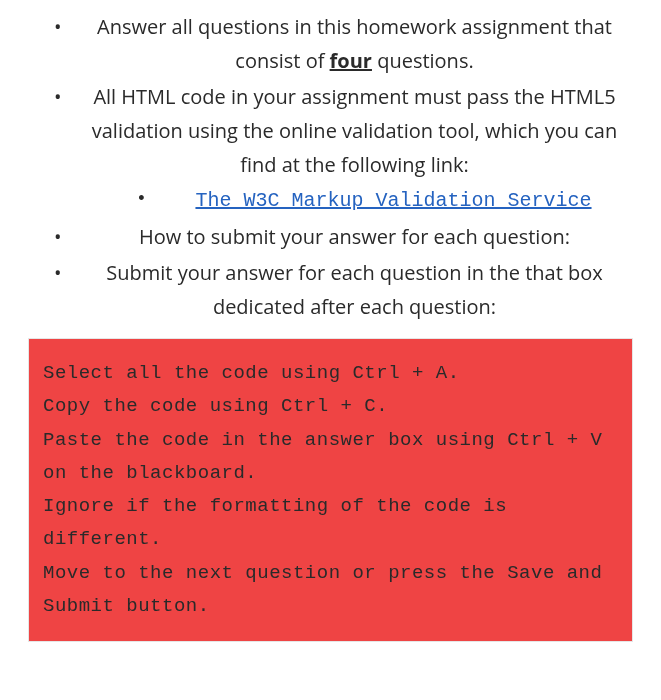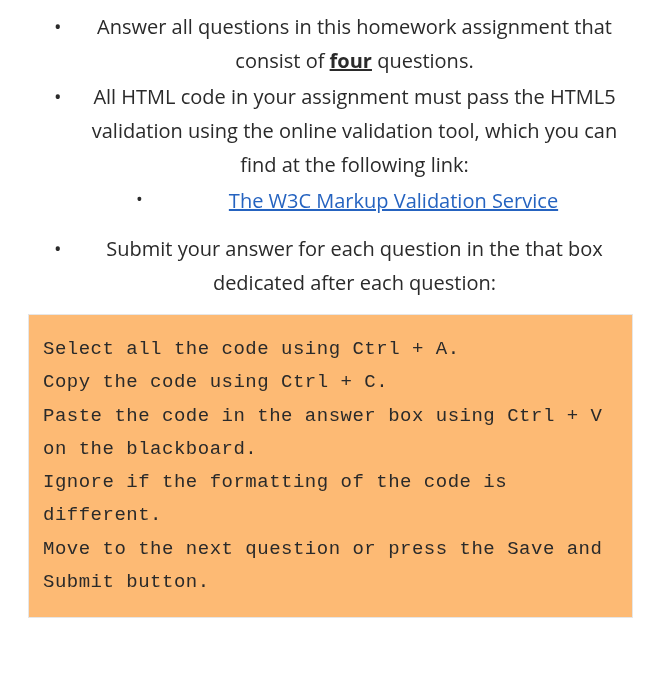--- a/index.html
+++ b/index.html
@@ -37,40 +37,41 @@
       display: inline;
     }
     .bold-underline {
       font-weight: 700;
       text-decoration: underline;
     }
     ul.inner {
       list-style: none;
       padding-left: 78px;
       margin-top: 2px;
-      margin-bottom: 14px;
+      margin-bottom: 2px;
+      font-family: Liberation Mono, monospace;
     }
     ul.inner > li {
       position: relative;
     }
     ul.inner > li::before {
       content: "•";
       position: absolute;
       left: -18px;
       top: 0;
       font-size: 18px;
       color: #2a2a2a;
     }
     a.link {
       color: #2563c0;
       text-decoration: underline;
     }
     pre.code-block {
       margin-top: 14px;
-      background: #fdba74;
+      background: #ef4444;
       border: 1px solid #e6e6e6;
       padding: 18px 14px;
       font-family: "Courier New", Courier, monospace;
       font-size: 19px;
       line-height: 1.75;
       color: #2a2a2a;
       white-space: pre-wrap;
       word-wrap: break-word;
       letter-spacing: 0.5px;
     }
@@ -84,20 +85,23 @@
   </li>
   <li>
     <span class="item-text">All HTML code in your assignment must pass the HTML5 validation using the online validation tool, which you can find at the following link:</span>
     <ul class="inner">
       <li>
         <a href="#" class="link">The W3C Markup Validation Service</a>
       </li>
     </ul>
   </li>
   <li>
+    <span class="item-text">How to submit your answer for each question:</span>
+  </li>
+  <li>
     <span class="item-text">Submit your answer for each question in the that box dedicated after each question:</span>
   </li>
 </ul>
 
 <pre class="code-block">Select all the code using Ctrl + A.
 Copy the code using Ctrl + C.
 Paste the code in the answer box using Ctrl + V on the blackboard.
 Ignore if the formatting of the code is different.
 Move to the next question or press the Save and Submit button.</pre>
 

